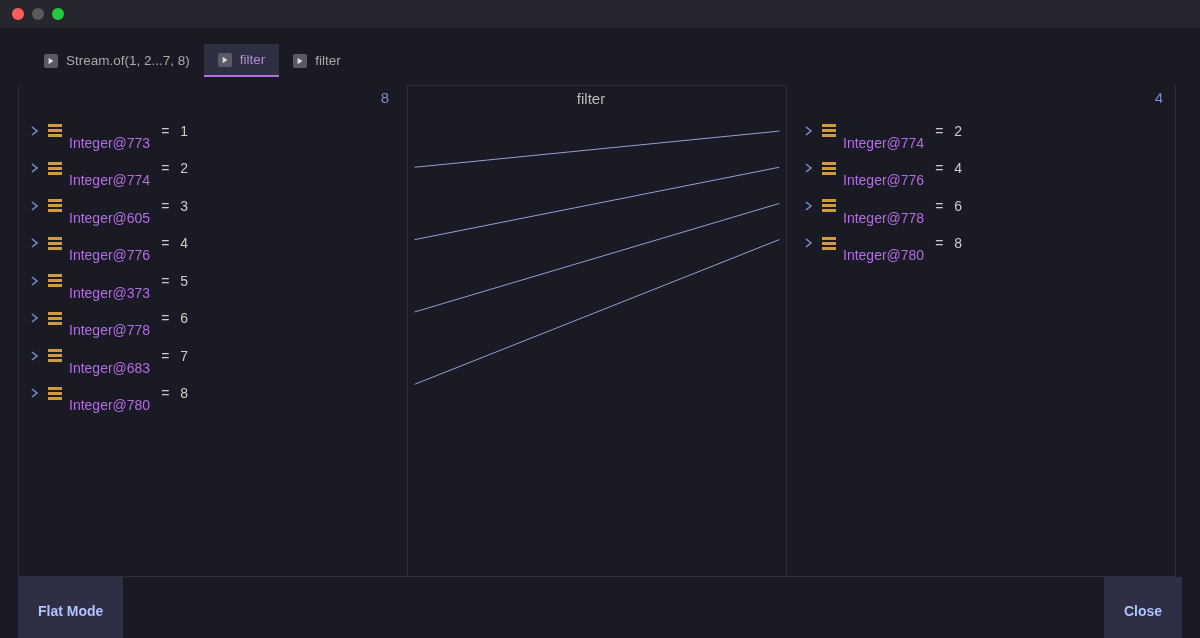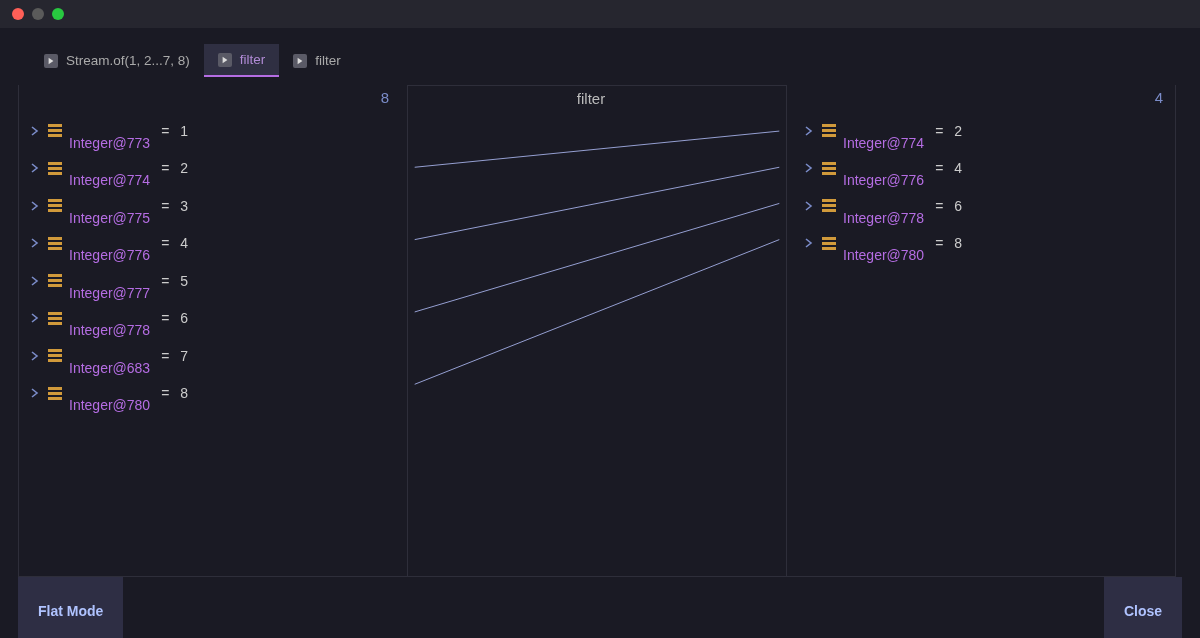--- a/index.html
+++ b/index.html
@@ -211,21 +211,21 @@
     <span class="chevron">
       <svg width="8" height="10" viewBox="0 0 8 10">
               <path d="M1 1 L6 5 L1 9" stroke="#7b8cc9" stroke-width="1.6" fill="none"></path>
             </svg>
     </span>
     <span class="stack-icon">
             <span></span>
             <span></span>
             <span></span>
           </span>
-    <span class="obj-name">Integer@775</span>
+    <span class="obj-name">Integer@605</span>
     <span class="eq">=</span>
     <span class="val">3</span>
         </div>
         <div class="row">
     <span class="chevron">
       <svg width="8" height="10" viewBox="0 0 8 10">
               <path d="M1 1 L6 5 L1 9" stroke="#7b8cc9" stroke-width="1.6" fill="none"></path>
             </svg>
     </span>
     <span class="stack-icon">
@@ -241,21 +241,21 @@
     <span class="chevron">
       <svg width="8" height="10" viewBox="0 0 8 10">
               <path d="M1 1 L6 5 L1 9" stroke="#7b8cc9" stroke-width="1.6" fill="none"></path>
             </svg>
     </span>
     <span class="stack-icon">
             <span></span>
             <span></span>
             <span></span>
           </span>
-    <span class="obj-name">Integer@777</span>
+    <span class="obj-name">Integer@373</span>
     <span class="eq">=</span>
     <span class="val">5</span>
         </div>
         <div class="row">
     <span class="chevron">
       <svg width="8" height="10" viewBox="0 0 8 10">
               <path d="M1 1 L6 5 L1 9" stroke="#7b8cc9" stroke-width="1.6" fill="none"></path>
             </svg>
     </span>
     <span class="stack-icon">

